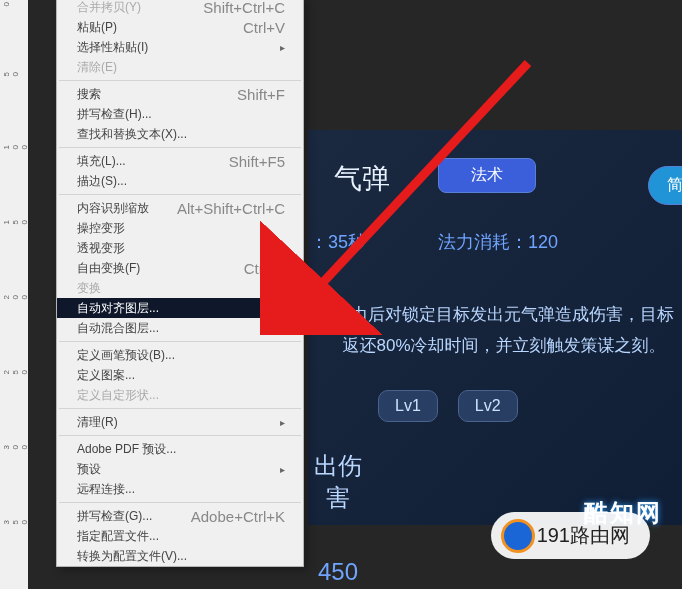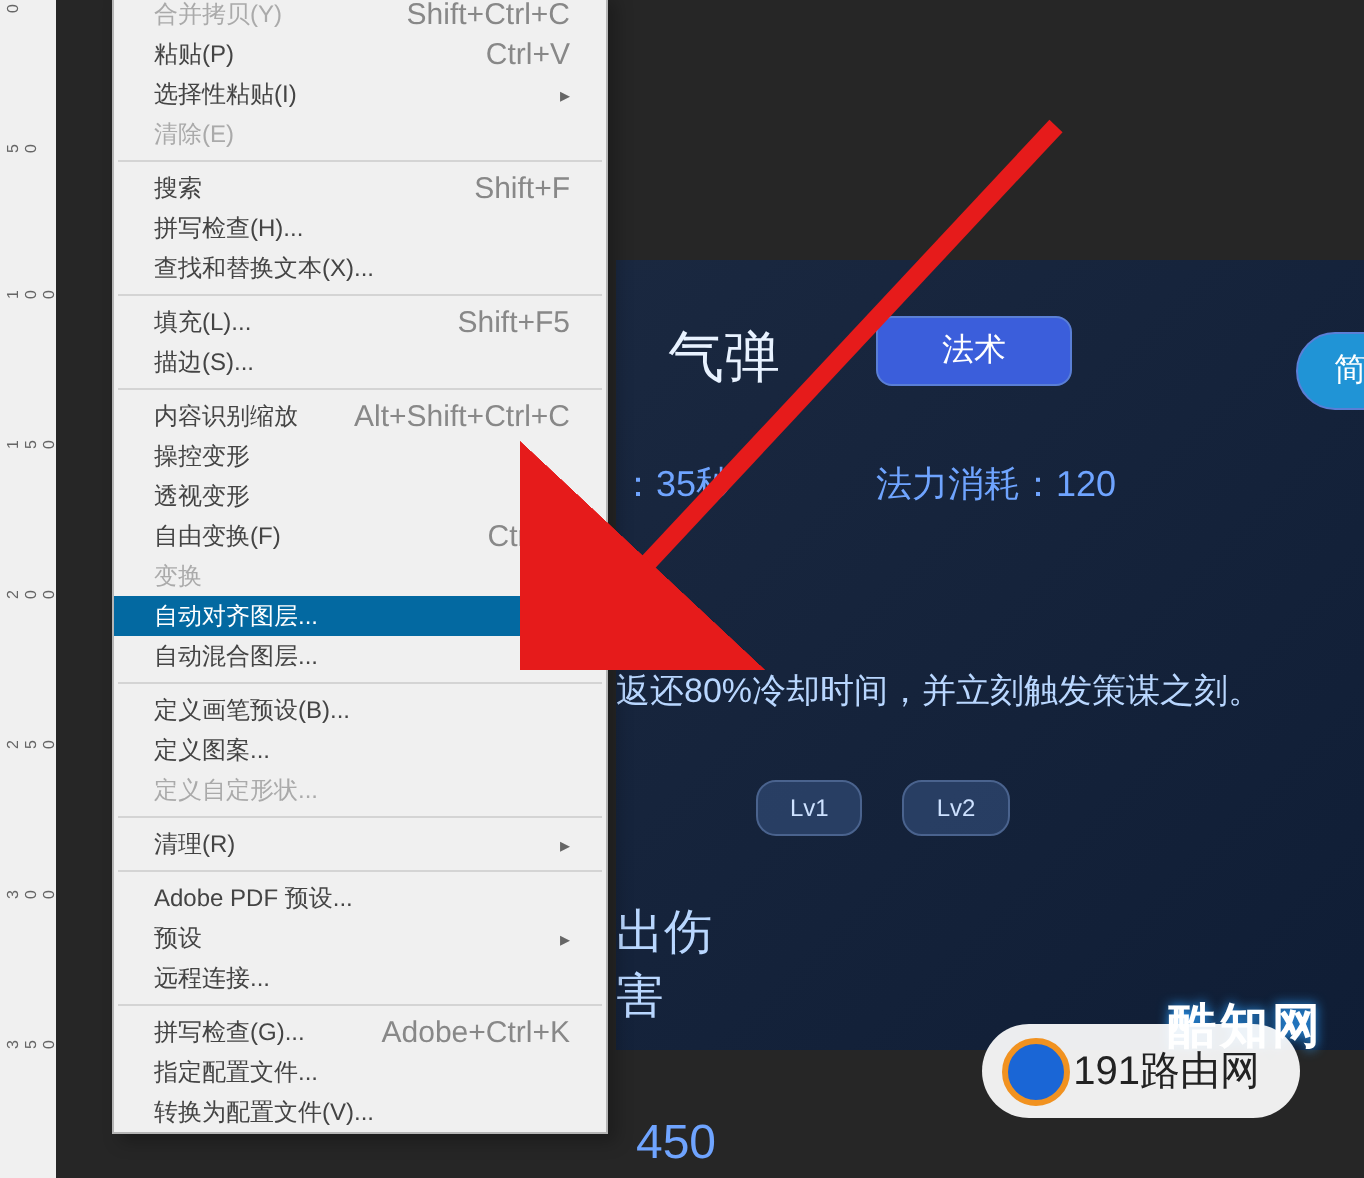--- a/index.html
+++ b/index.html
@@ -25,21 +25,21 @@
   left: 2px;
   font-size: 8px;
   color: #666;
   writing-mode: vertical-rl;
   text-orientation: mixed;
   transform: rotate(180deg);
 }
 .canvas {
   position: absolute;
   left: 28px; top: 0;
-  right: 0; bottom: 0;
+  right: 0; bottom: 0; text-align: center;
 }
 .game-panel {
   position: absolute;
   left: 280px;
   top: 130px;
   width: 402px;
   height: 395px;
   background: linear-gradient(135deg, #1a2840 0%, #0f1d35 100%);
 }
 .skill-title {
@@ -84,21 +84,21 @@
   display: flex;
   gap: 20px;
   left: 70px;
 }
 .lv-badge {
   background: rgba(60,90,140,0.5);
   border: 1px solid #4a638e;
   border-radius: 10px;
   padding: 6px 16px;
   color: #cde1ff;
-  font-size: 12px;
+  font-size: 16px;
 }
 .data-row {
   position: absolute;
   left: 0;
   color: #6fa4ff;
   font-size: 24px;
   display: flex;
   gap: 44px;
   align-items: center;
   flex-direction: column;
@@ -155,21 +155,21 @@
 .menu-item {
   display: flex;
   justify-content: space-between;
   align-items: center;
   padding: 3px 18px 3px 20px;
   position: relative;
   cursor: default;
   height: 20px;
 }
 .menu-item.disabled { color: #aaa; }
-.menu-item.highlighted { background: #0369a1; color: #fff; }
+.menu-item.highlighted { background: #0f172a; color: #fff; }
 .menu-sep {
   height: 1px;
   background: #d4d4d4;
   margin: 3px 2px;
 }
 .menu-item .shortcut { color: #888; font-size: 15px; }
 .menu-item .sub::after {
   content: "▸";
   font-size: 10px;
   color: #666;
@@ -204,21 +204,21 @@
 
   <div class="game-panel">
     <div class="skill-title">气弹</div>
     <div class="badge badge-fashu">法术</div>
     <div class="badge badge-jian">简</div>
 
     <div class="stat-line stat-cd">：35秒</div>
     <div class="stat-line stat-mana">法力消耗：120</div>
 
     <div class="desc">
-      <br>
+      <span>蓄力后对锁定目标发出元气弹造成伤害，目标</span><br>
       <span>返还80%冷却时间，并立刻触发策谋之刻。</span>
     </div>
 
     <div class="lv-row">
       <div class="lv-badge">Lv1</div>
       <div class="lv-badge">Lv2</div>
     </div>
 
     <div class="data-row r1">
       <span class="label">出伤害</span>

